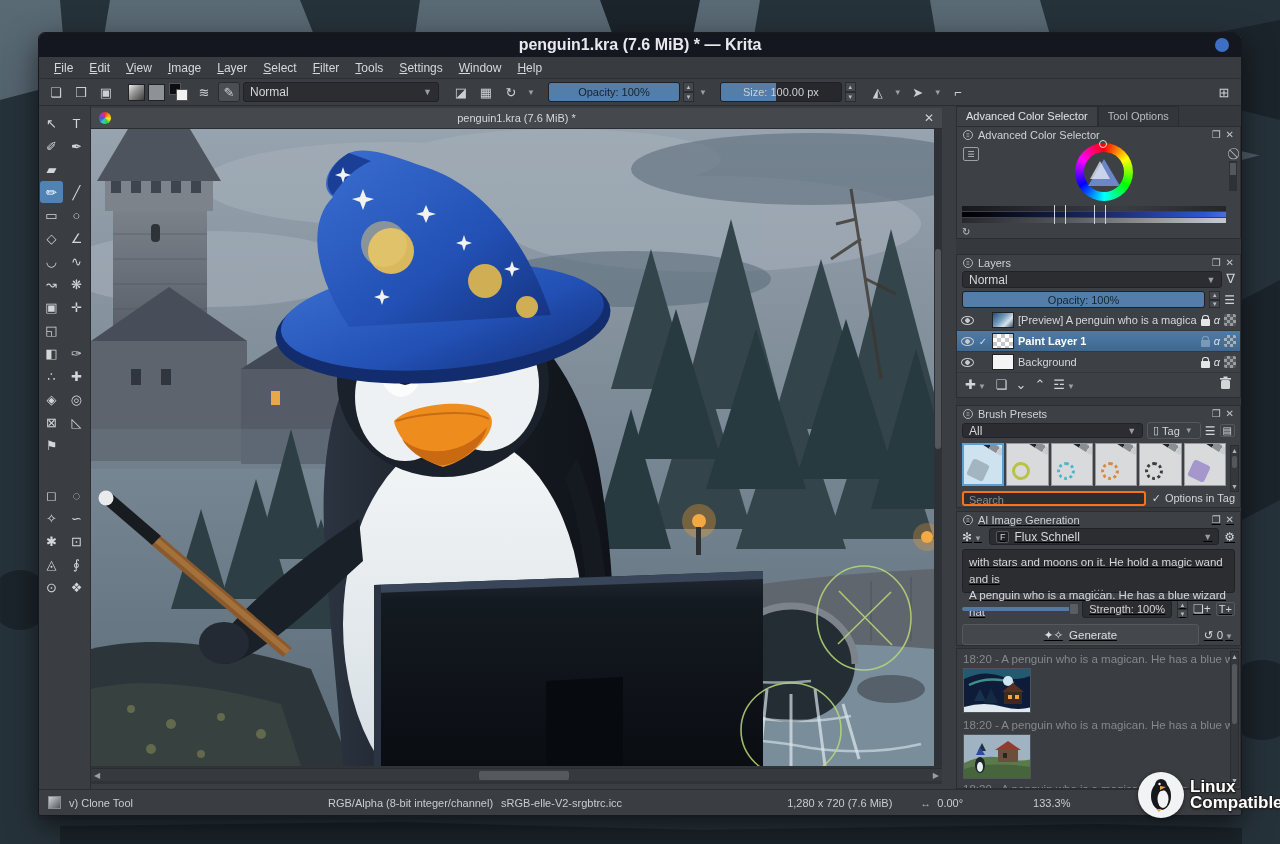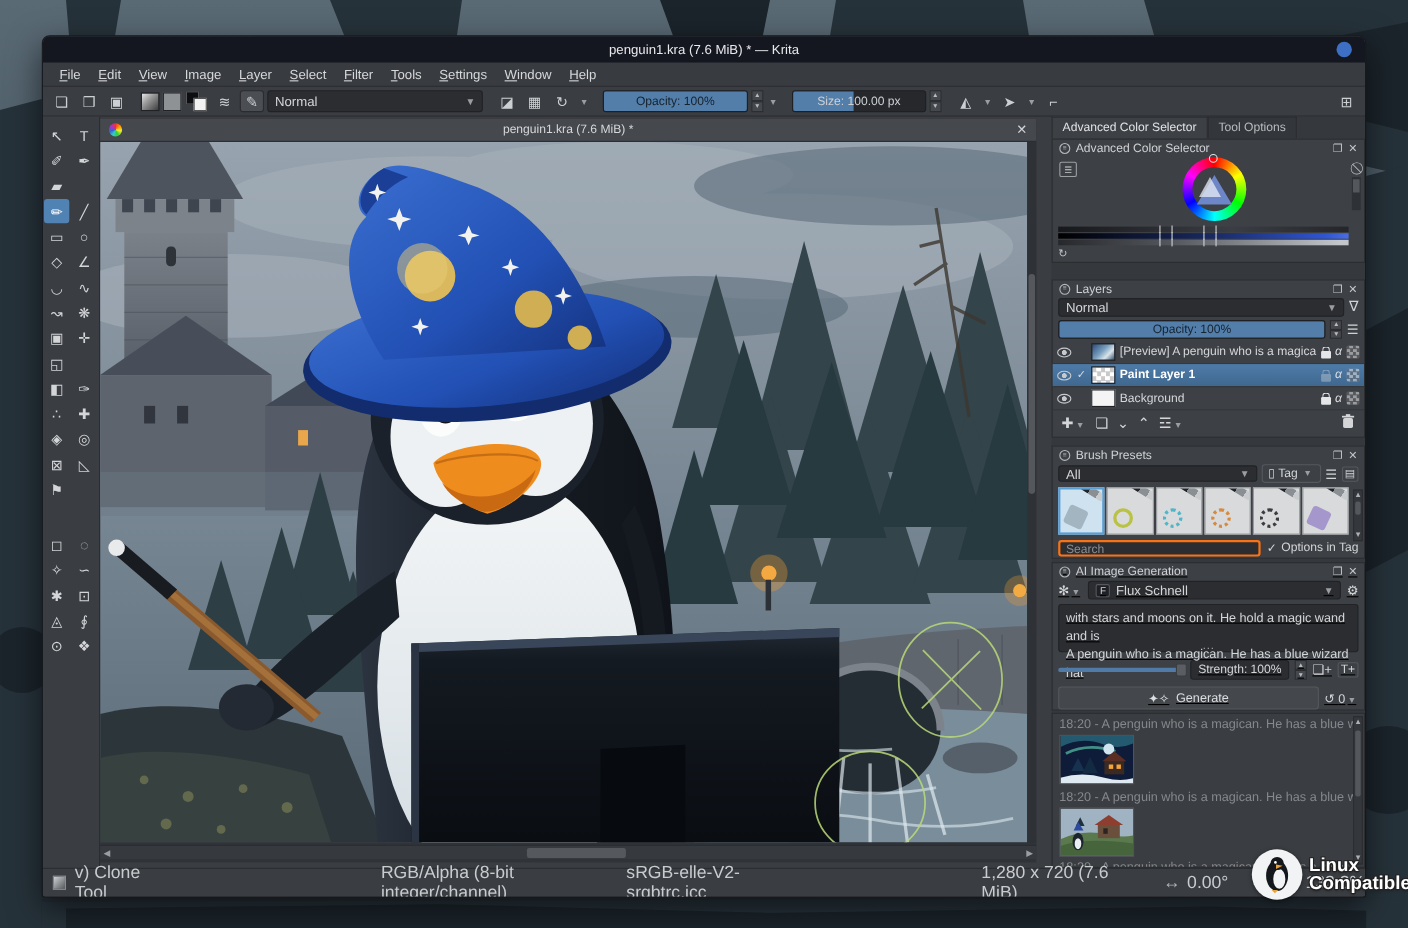--- a/index.html
+++ b/index.html
@@ -9,21 +9,21 @@
   
   #wallpaper { position:absolute; inset:0; }
 
   
   #krita-window { position:absolute; left:38px; top:32px; width:1204px; height:784px;
     background:#3a3d42; border:1px solid #17191d; border-radius:7px 7px 3px 3px;
     box-shadow:0 10px 30px rgba(0,0,0,.55); overflow:hidden; }
 
   #titlebar { position:absolute; left:0; top:0; right:0; height:24px; background:#141720;
     border-radius:6px 6px 0 0; display:flex; align-items:center; justify-content:center; }
-  #titlebar .title { color:#e8e9ec; font-size:12px; font-weight:normal; }
+  #titlebar .title { color:#e8e9ec; font-size:16px; font-weight:bold; }
   #titlebar .win-btn { position:absolute; right:12px; top:5px; width:14px; height:14px;
     border-radius:50%; background:#3d6fc4; }
 
   #menubar { position:absolute; left:0; top:24px; right:0; height:22px; background:#383b40;
     border-bottom:1px solid #2c2e33; display:flex; align-items:center; padding-left:8px; gap:2px; }
   .menu-item { display:inline-block; color:#d6d8da; font-size:12px; padding:2px 7px; }
   .menu-item::first-letter { text-decoration:underline; }
 
   #toolbar { position:absolute; left:0; top:46px; right:0; height:27px; background:#3a3d42;
     border-bottom:1px solid #2b2d31; display:flex; align-items:center; padding:0 6px; gap:3px; }
@@ -131,21 +131,21 @@
 
   .hist-text { color:#85888c; font-size:11.5px; white-space:nowrap; overflow:hidden; }
   .hist-thumb { width:68px; height:45px; border:1px solid #505359; overflow:hidden; }
 
   .vscroll2 { position:absolute; right:1px; width:9px; background:#34373b; border:1px solid #2b2d31; }
   .vscroll2 .arr { position:absolute; left:0; right:0; text-align:center; color:#aeb1b4; font-size:7px; }
   .vscroll2 .vthumb { position:absolute; left:1px; width:5px; background:#54575c; border-radius:2px; }
 
   
   #statusbar { position:absolute; left:0; right:0; bottom:0; height:26px; background:#3a3d42;
-    border-top:1px solid #2b2d31; display:flex; align-items:center; color:#c9cccf; font-size:16px; }
+    border-top:1px solid #2b2d31; display:flex; align-items:center; color:#c9cccf; font-size:11px; }
   #statusbar .sb-icon { width:13px; height:13px; margin:0 8px 0 9px; border:1px solid #8a8d90;
     background:linear-gradient(135deg,#cfd2d4,#55585c); }
 
   
   #watermark { position:absolute; left:1138px; top:772px; display:flex; align-items:center; gap:6px; z-index:60; }
   #watermark .wm-circle { width:46px; height:46px; border-radius:50%; background:#f2f3f4;
     display:flex; align-items:center; justify-content:center; box-shadow:0 1px 4px rgba(0,0,0,.5); }
   #watermark .wm-text { color:#fff; font-weight:bold; font-size:17px; line-height:.95;
     text-shadow:-1px -1px 0 #222,1px -1px 0 #222,-1px 1px 0 #222,1px 1px 0 #222, 0 2px 2px #222; }
 </style>

